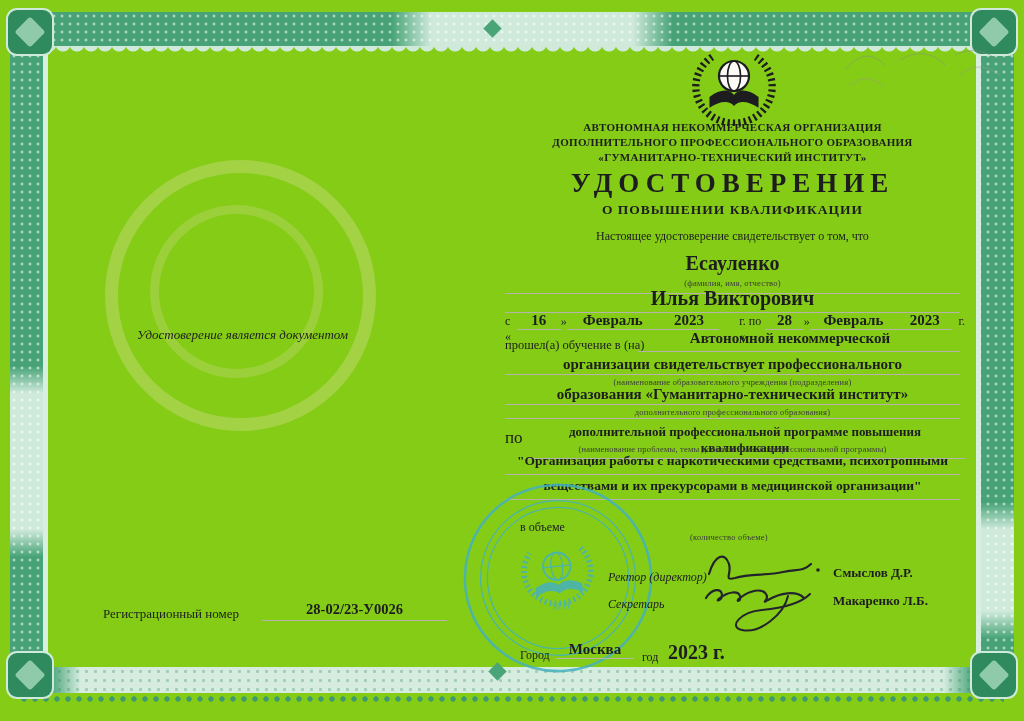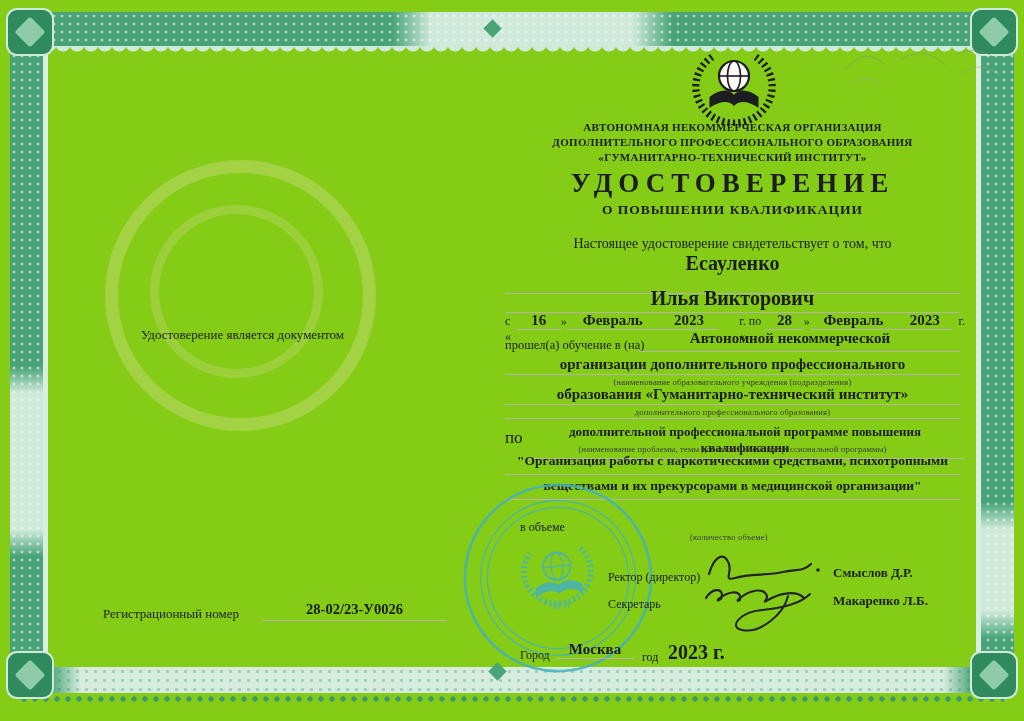--- a/index.html
+++ b/index.html
@@ -1,21 +1,21 @@
 <!DOCTYPE html>
 <html><head>
 <meta charset="utf-8">
 <style>
   html,body{margin:0;padding:0;}
   body{width:1024px;height:721px;overflow:hidden;
        font-family:"Liberation Serif","DejaVu Serif",serif;color:#1d1d1f;}
   .page{position:relative;width:1024px;height:721px;background:#84cc16;overflow:hidden;}
   .abs{position:absolute;}
   .b{font-weight:bold;}
-  .i{}
+  .i{font-style:italic;}
   .ctr{text-align:center;}
   .u{border-bottom:1px solid #b5b3ac;}
   .cap{font-size:8.5px;color:#3a3a3c;letter-spacing:.2px;}
 
   
   .band{position:absolute;}
   .band-top{left:10px;top:12px;right:10px;height:34px;
     background-image:
       radial-gradient(circle, rgba(255,255,255,.55) 1.1px, rgba(255,255,255,0) 1.8px),
       linear-gradient(90deg,#47a377 0%,#47a377 38%,#cfeadb 42%,#cfeadb 62%,#47a377 66%,#47a377 100%);
@@ -114,44 +114,45 @@
 
   <div class="abs ctr col" style="top:120px;">
     <div class="org-line">АВТОНОМНАЯ НЕКОММЕРЧЕСКАЯ ОРГАНИЗАЦИЯ</div>
     <div class="org-line">ДОПОЛНИТЕЛЬНОГО ПРОФЕССИОНАЛЬНОГО ОБРАЗОВАНИЯ</div>
     <div class="org-line">«ГУМАНИТАРНО-ТЕХНИЧЕСКИЙ ИНСТИТУТ»</div>
   </div>
 
   <div class="abs ctr col title-main" style="top:168px;">УДОСТОВЕРЕНИЕ</div>
   <div class="abs ctr col title-sub" style="top:202px;">О ПОВЫШЕНИИ КВАЛИФИКАЦИИ</div>
 
-  <div class="abs ctr col" style="top:236px;font-size:14px;">Настоящее удостоверение свидетельствует о том, что</div>
+  <div class="abs ctr col" style="top:229px;font-size:12px;">Настоящее удостоверение свидетельствует о том, что</div>
 
   <div class="abs ctr col bigname u" style="top:252px;padding-bottom:18px;">Есауленко</div>
+  <div class="abs ctr col cap" style="top:278px;">(фамилия, имя, отчество)</div>
   <div class="abs ctr col bigname u" style="top:287px;padding-bottom:2px;">Илья Викторович</div>
 
   <div class="abs fieldrow" style="left:505px;top:312px;width:460px;">
     <span>с «</span>
     <span class="val u" style="width:52px;">16</span>
     <span>»</span>
     <span class="val u" style="width:110px;">Февраль</span>
     <span class="val u" style="width:72px;">2023</span>
     <span style="margin-left:20px;">г. по «</span>
     <span class="val u" style="width:46px;">28</span>
     <span>»</span>
     <span class="val u" style="width:104px;">Февраль</span>
     <span class="val u" style="width:66px;">2023</span>
     <span style="margin-left:6px;">г.</span>
   </div>
 
   <div class="abs val ctr" style="left:620px;top:330px;width:340px;">Автономной некоммерческой</div>
   <div class="abs" style="left:505px;top:338px;font-size:12.5px;">прошел(а) обучение в (на)</div>
   <div class="abs u" style="left:638px;top:330px;width:322px;height:21px;"></div>
 
-  <div class="abs ctr col val u" style="top:356px;padding-bottom:1px;">организации дополнительного профессионального</div>
+  <div class="abs ctr col val u" style="top:356px;padding-bottom:1px;">организации свидетельствует профессионального</div>
   <div class="abs ctr col cap" style="top:377px;">(наименование образовательного учреждения (подразделения)</div>
   <div class="abs ctr col val u" style="top:386px;padding-bottom:1px;">образования «Гуманитарно-технический институт»</div>
   <div class="abs ctr col cap" style="top:407px;">дополнительного профессионального образования)</div>
   <div class="abs u" style="left:505px;top:400px;width:455px;height:18px;"></div>
 
   <div class="abs" style="left:505px;top:428px;font-size:17px;">по</div>
   <div class="abs ctr u" style="left:525px;top:424px;width:440px;font-size:13px;font-weight:bold;padding-bottom:2px;">дополнительной профессиональной программе повышения квалификации</div>
   <div class="abs ctr col cap" style="top:444px;">(наименование проблемы, темы дополнительной профессиональной программы)</div>
   <div class="abs ctr u" style="left:505px;top:453px;width:455px;font-size:13.5px;font-weight:bold;padding-bottom:5px;">"Организация работы с наркотическими средствами, психотропными</div>
   <div class="abs ctr u" style="left:505px;top:478px;width:455px;font-size:13.5px;font-weight:bold;padding-bottom:5px;">веществами и их прекурсорами в медицинской организации"</div>

